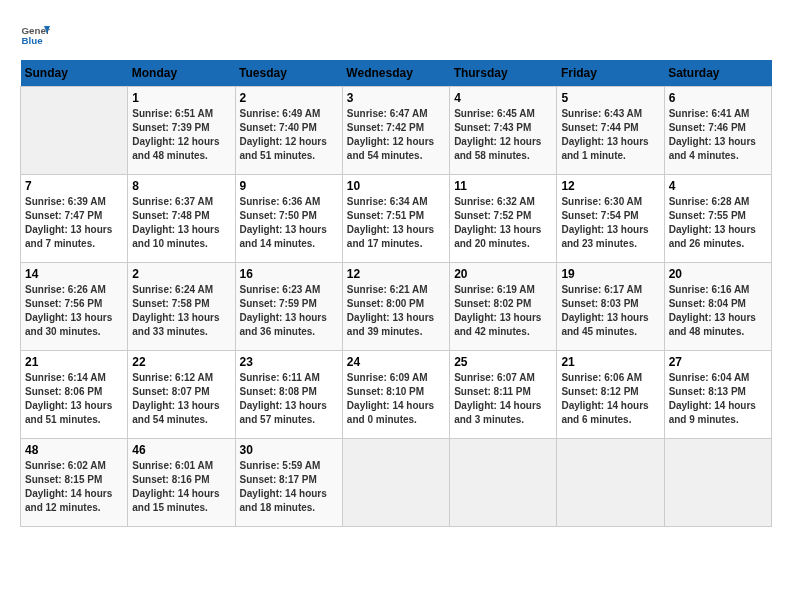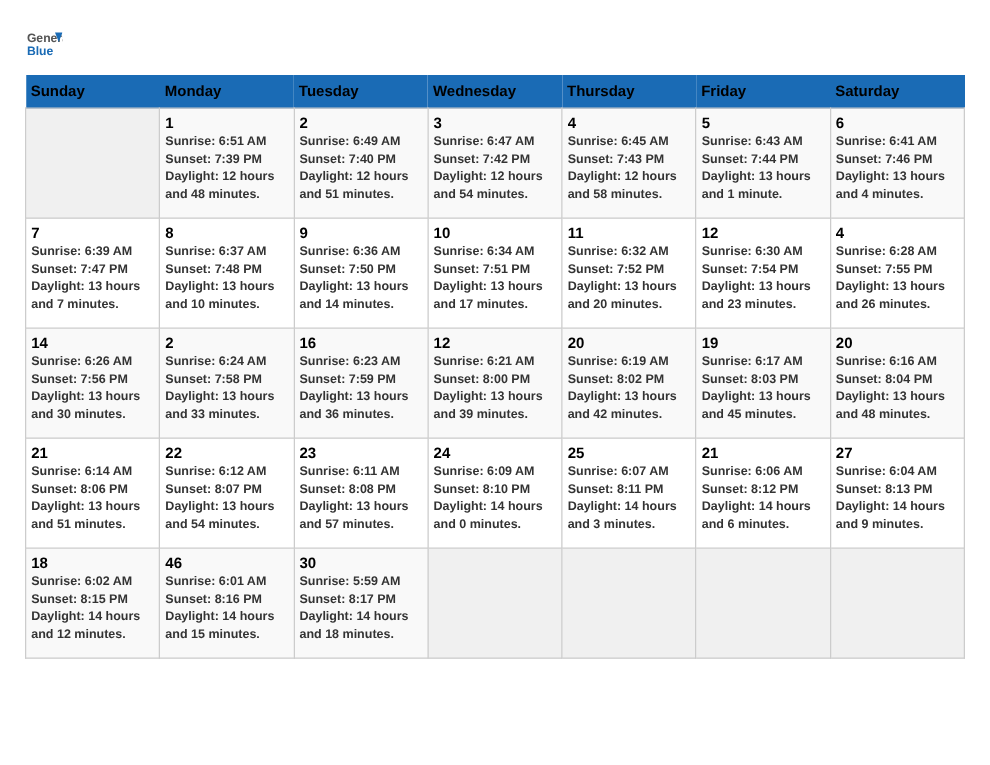--- a/index.html
+++ b/index.html
@@ -277,21 +277,21 @@
         </td>
         <td>
           <span class="day-num">27</span>
           <div class="day-info">
             Sunrise: 6:04 AM<br>Sunset: 8:13 PM<br>Daylight: 14 hours and 9 minutes.
           </div>
         </td>
       </tr>
       <tr>
         <td>
-          <span class="day-num">18</span>
+          <span class="day-num">48</span>
           <div class="day-info">
             Sunrise: 6:02 AM<br>Sunset: 8:15 PM<br>Daylight: 14 hours and 12 minutes.
           </div>
         </td>
         <td>
           <span class="day-num">46</span>
           <div class="day-info">
             Sunrise: 6:01 AM<br>Sunset: 8:16 PM<br>Daylight: 14 hours and 15 minutes.
           </div>
         </td>

